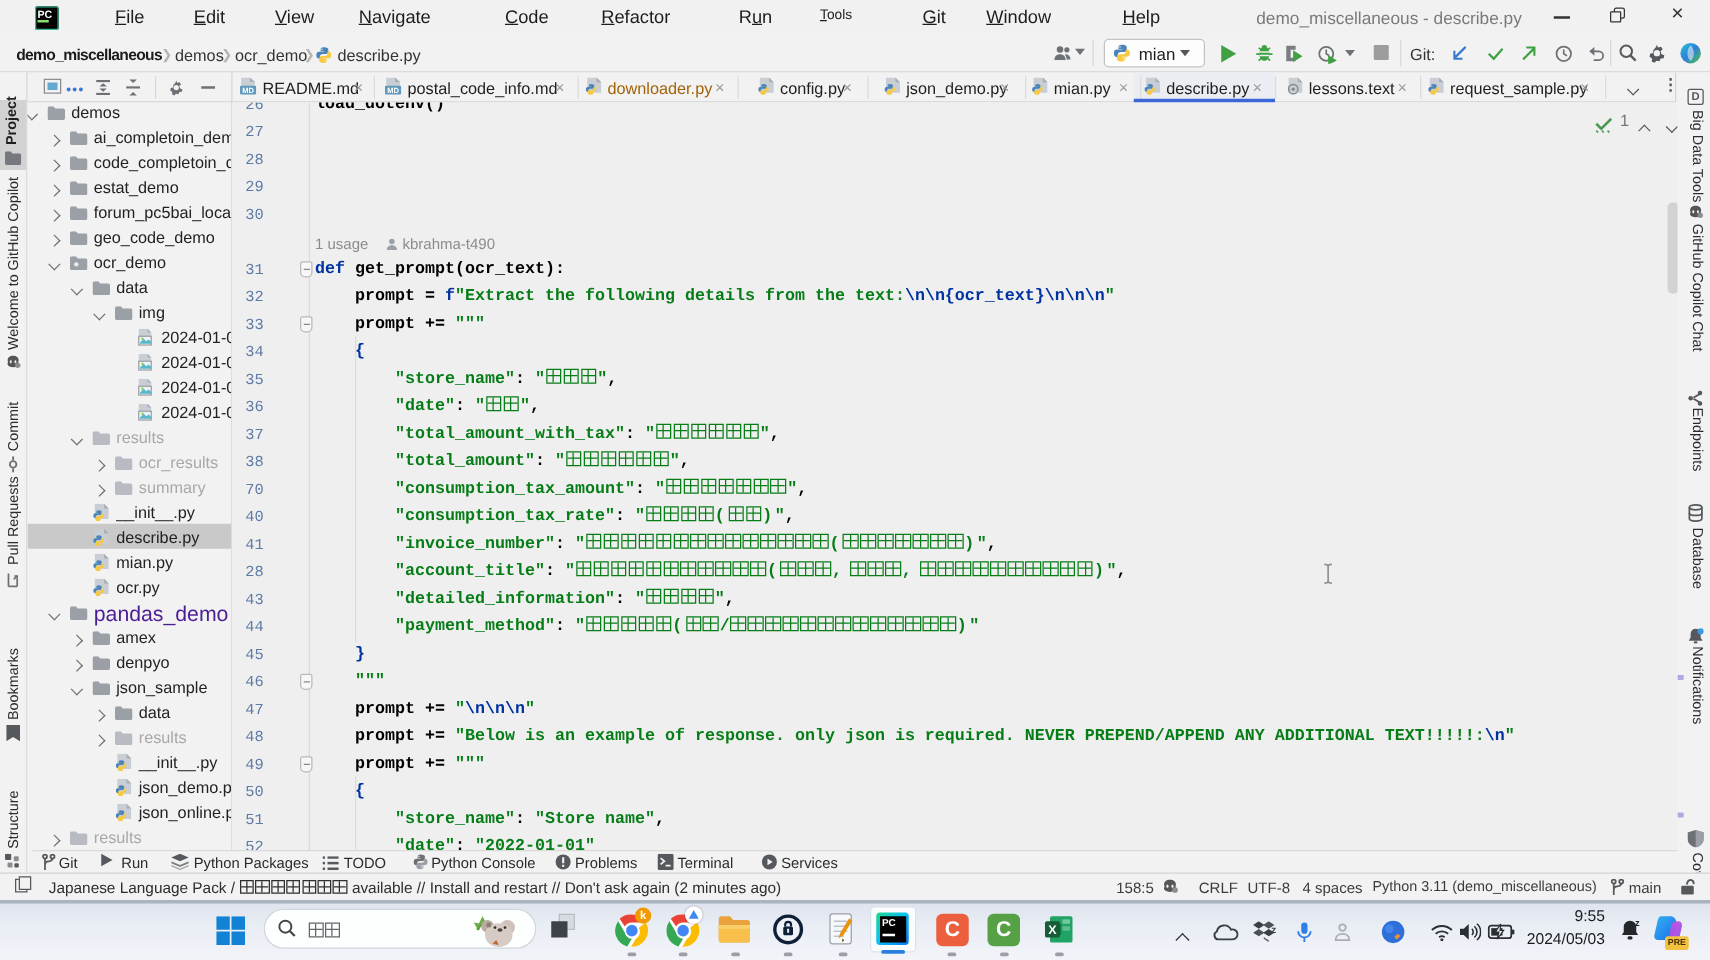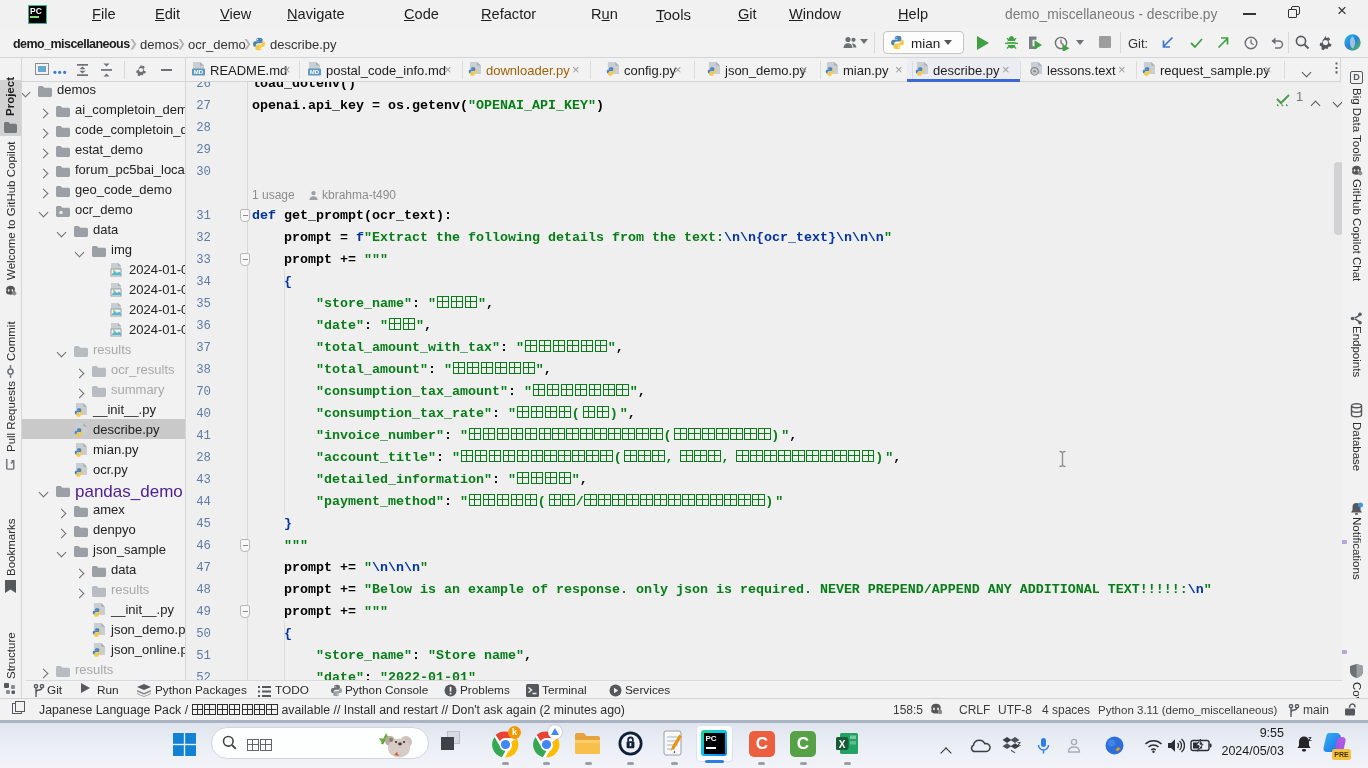--- a/index.html
+++ b/index.html
@@ -33,21 +33,21 @@
 <div class="a" style="left:2px;top:1px;font-size:8.5px;font-weight:bold;color:#fff;font-family:'Liberation Sans',sans-serif">PC</div>
 <div class="a" style="left:2px;top:11px;width:9px;height:1.8px;background:#8adf68"></div>
   </div>
 <div class="a" style="left:92px;top:6px;font-size:14.6px;color:#1d1d1d"><span style="text-decoration:underline">F</span>ile</div>
 <div class="a" style="left:155px;top:6px;font-size:14.6px;color:#1d1d1d"><span style="text-decoration:underline">E</span>dit</div>
 <div class="a" style="left:220px;top:6px;font-size:14.6px;color:#1d1d1d"><span style="text-decoration:underline">V</span>iew</div>
 <div class="a" style="left:287px;top:6px;font-size:14.6px;color:#1d1d1d"><span style="text-decoration:underline">N</span>avigate</div>
 <div class="a" style="left:404px;top:6px;font-size:14.6px;color:#1d1d1d"><span style="text-decoration:underline">C</span>ode</div>
 <div class="a" style="left:481px;top:6px;font-size:14.6px;color:#1d1d1d"><span style="text-decoration:underline">R</span>efactor</div>
 <div class="a" style="left:591px;top:6px;font-size:14.6px;color:#1d1d1d">R<span style="text-decoration:underline">u</span>n</div>
-<div class="a" style="left:656px;top:6px;font-size:15px;color:#1d1d1d"><span style="text-decoration:underline">T</span>ools</div>
+<div class="a" style="left:656px;top:6px;font-size:11px;color:#1d1d1d"><span style="text-decoration:underline">T</span>ools</div>
 <div class="a" style="left:738px;top:6px;font-size:14.6px;color:#1d1d1d"><span style="text-decoration:underline">G</span>it</div>
 <div class="a" style="left:789px;top:6px;font-size:14.6px;color:#1d1d1d"><span style="text-decoration:underline">W</span>indow</div>
 <div class="a" style="left:898px;top:6px;font-size:14.6px;color:#1d1d1d"><span style="text-decoration:underline">H</span>elp</div>
 <div class="a" style="left:1005px;top:7px;font-size:13.8px;color:#7a7a7a">demo_miscellaneous - describe.py</div>
 <div class="a" style="left:1243px;top:13px;width:13px;height:1.6px;background:#333"></div>
 <div class="a" style="left:1291px;top:6px;width:9px;height:9px;border:1.3px solid #333;border-radius:2px;background:#f1f1f1"></div>
 <div class="a" style="left:1288px;top:9px;width:9px;height:9px;border:1.3px solid #333;border-radius:1px;background:#f1f1f1"></div>
 <div class="a" style="left:1337px;top:1px;font-size:17px;color:#333;font-weight:400">×</div>
 <div class="a" style="left:0;top:29px;width:1368px;height:29px;background:#f2f2f2;border-bottom:1px solid #d4d4d4"></div>
 <div class="a" style="left:13px;top:37px;font-size:12.5px;color:#1b1b1b;font-weight:bold;letter-spacing:-0.55px">demo_miscellaneous</div>
@@ -542,21 +542,20 @@
   </div>
 <div class="a" style="left:185px;top:58px;width:1px;height:640px;background:#d6d6d6"></div>
 <div class="a" style="left:186px;top:82px;width:1156px;height:598px;background:#efefef;overflow:hidden" id="ed"></div>
 <div class="a" style="left:186px;top:82px;width:1156px;height:598px;background:#efefef;overflow:hidden">
     <div class="a" style="left:61px;top:0;width:1px;height:598px;background:#d9d9d9"></div>
     <div class="a" style="left:98px;top:187px;width:1px;height:245px;background:#dcdcdc"></div>
     <div class="a" style="left:98px;top:539px;width:1px;height:59px;background:#dcdcdc"></div>
     <div class="ln" style="left:0;width:25px;top:-9px">26</div>
     <div class="cl" style="left:66px;top:-9px">load_dotenv()</div>
     <div class="ln" style="left:0;width:25px;top:13px">27</div>
-    <div class="cl" style="left:66px;top:13px">openai.api_key = os.getenv(<span class="g">"OPENAI_API_KEY"</span>)</div>
     <div class="ln" style="left:0;width:25px;top:35px">28</div>
     <div class="ln" style="left:0;width:25px;top:57px">29</div>
     <div class="ln" style="left:0;width:25px;top:79px">30</div>
     <div class="a" style="left:66px;top:104px;height:19px;line-height:19px;font-size:12px;color:#8c8c8c;white-space:pre">1 usage</div>
     <svg class="a" style="left:122px;top:108px" width="11" height="11" viewBox="0 0 12 12">
       <g fill="#9aa0a6">
         <circle cx="6" cy="3.4" r="2.4"></circle>
         <path d="M1.5 11c0-2.6 2-4.2 4.5-4.2s4.5 1.6 4.5 4.2z"></path>
       </g>
     </svg>

